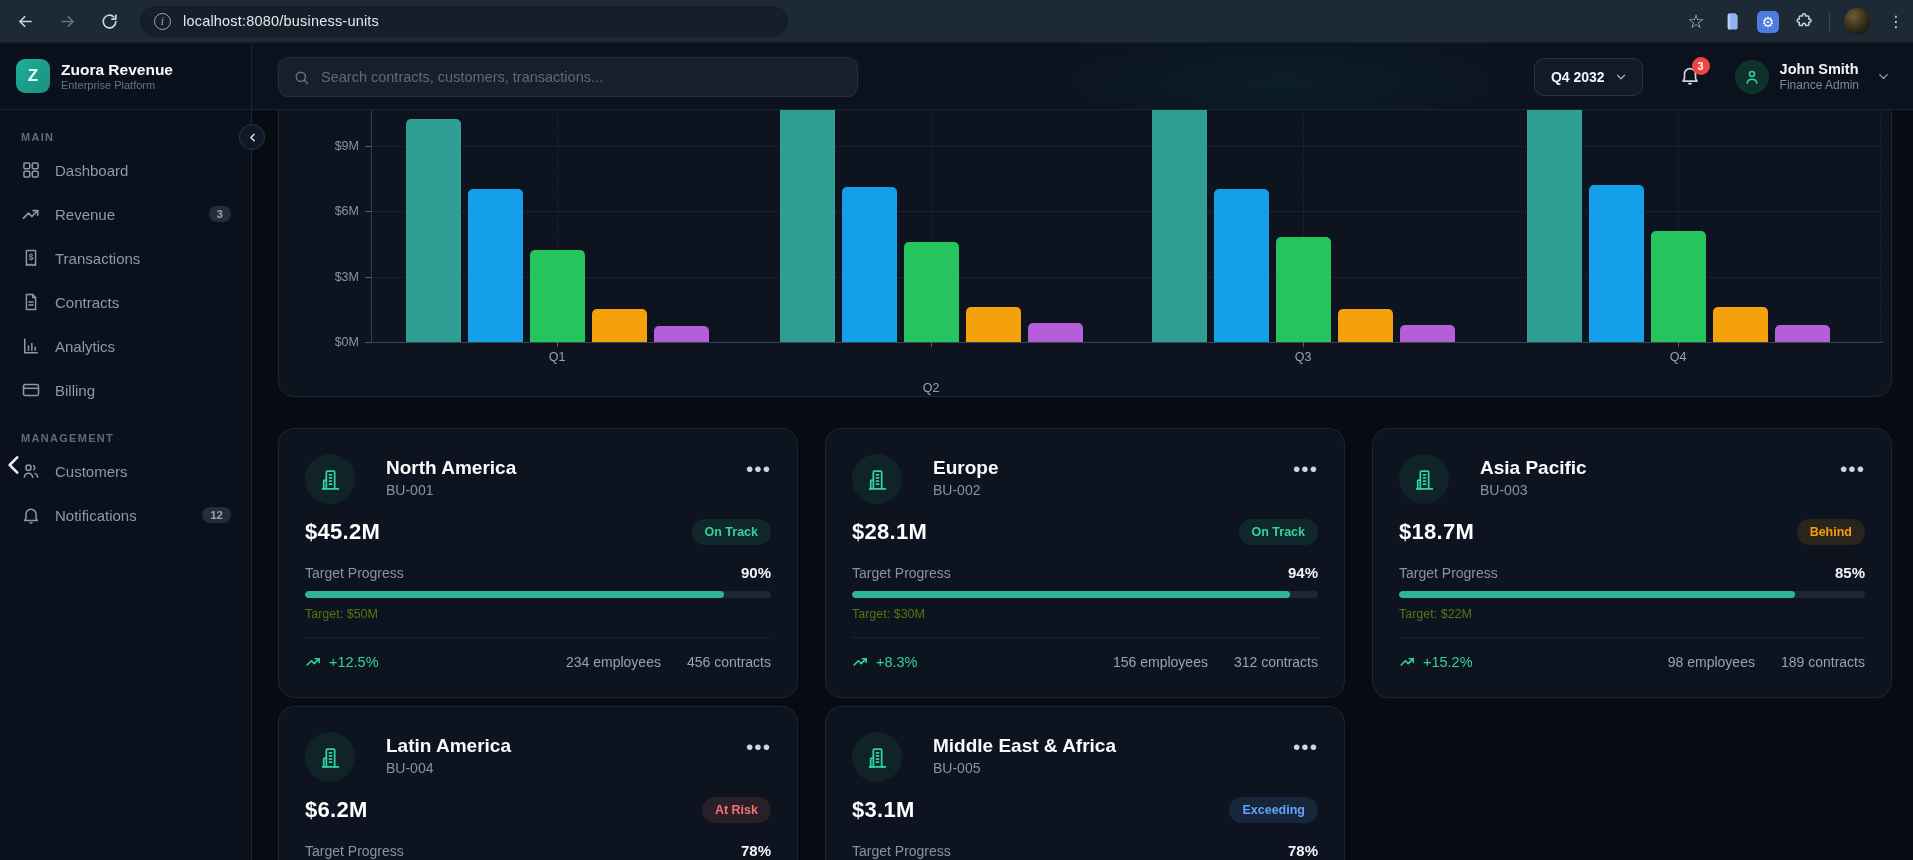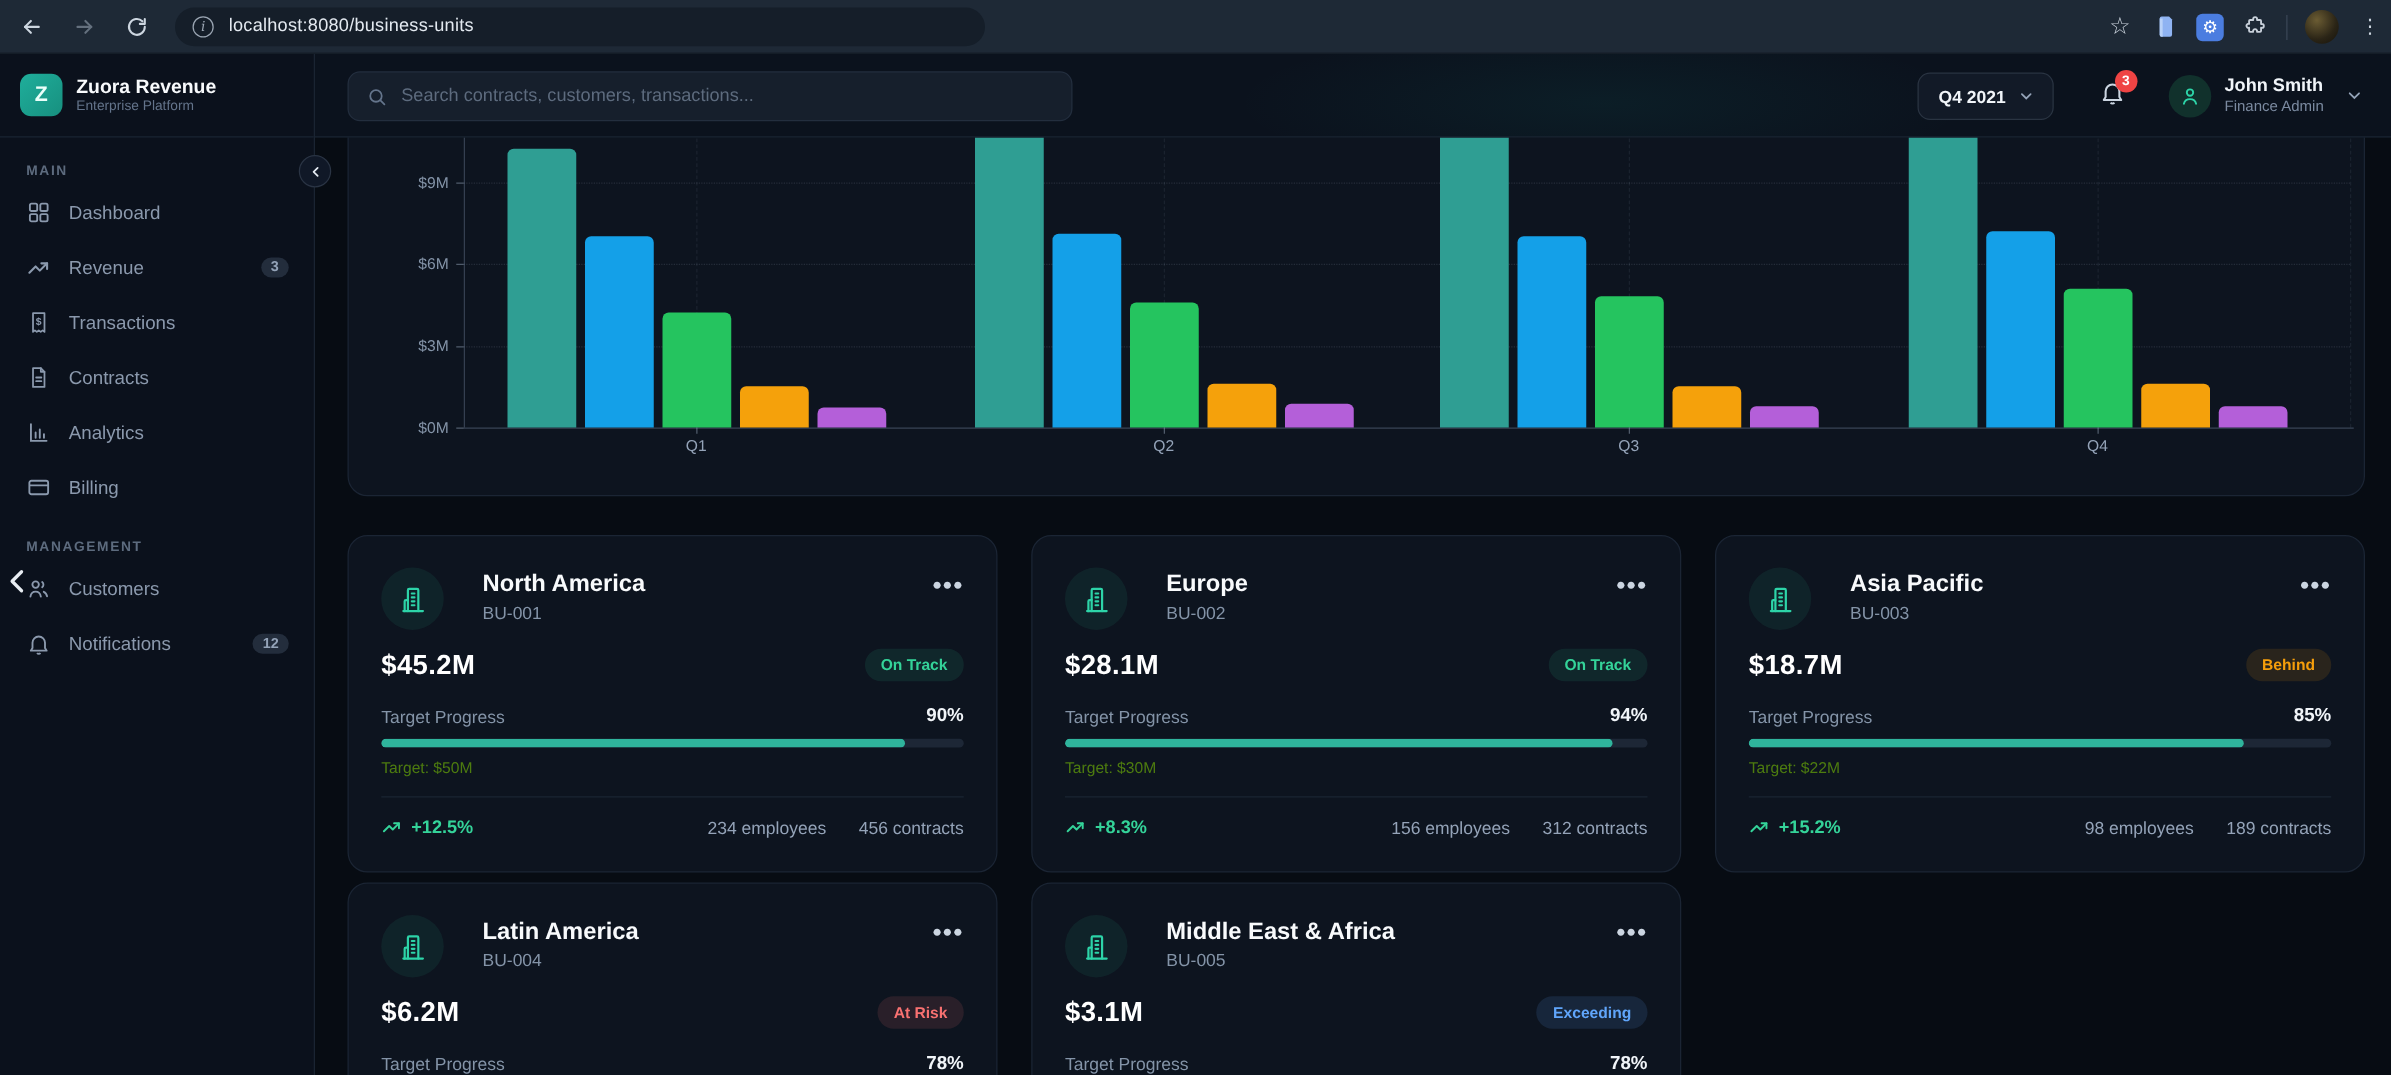--- a/index.html
+++ b/index.html
@@ -97,21 +97,21 @@
   .status-badge.at-risk { color:#f87171; background:rgba(248,113,113,.12); }
   .status-badge.exceeding { color:#60a5fa; background:rgba(96,165,250,.13); }
   .bu-prog-row { display:flex; align-items:center; margin-top:19px; }
   .bu-prog-label { color:#8494a8; font-size:14px; }
   .bu-prog-pct { margin-left:auto; color:#f1f5f9; font-size:15px; font-weight:bold; }
   .bu-track { margin-top:10px; height:7px; border-radius:4px; background:#1d2736; overflow:hidden; }
   .bu-fill { height:100%; border-radius:4px; background:#2fb49c; }
   .bu-target { color:#4d7c0f; font-size:12.5px; margin-top:9px; }
   .bu-divider { height:1px; background:#1a2433; margin-top:16px; }
   .bu-foot { display:flex; align-items:center; margin-top:15px; }
-  .bu-growth { color:#34d399; font-size:14.5px; font-weight:bold; display:flex; align-items:center; gap:7px; }
+  .bu-growth { color:#34d399; font-size:14.5px; font-weight:normal; display:flex; align-items:center; gap:7px; }
   .bu-growth svg { width:17px; height:17px; }
   .bu-meta { margin-left:auto; display:flex; gap:26px; color:#94a3b8; font-size:14px; }
 </style>
 </head>
 <body>
 
 <div class="stage">
 
   <div class="main-bg"></div>
 
@@ -141,21 +141,21 @@
         <div class="bar" style="left: 312.5px; width: 55px; top: 238px; height: 33px; background: rgb(245, 161, 11);"></div>
         <div class="bar" style="left: 374.5px; width: 55px; top: 255px; height: 16px; background: rgb(180, 95, 217);"></div>
         <div class="xtick" style="left: 278px;"></div>
         <div class="xlab" style="left: 278px;">Q1</div>
         <div class="bar" style="left: 500.5px; width: 55px; top: 26px; height: 245px; background: rgb(47, 158, 147);"></div>
         <div class="bar" style="left: 562.5px; width: 55px; top: 116px; height: 155px; background: rgb(20, 160, 232);"></div>
         <div class="bar" style="left: 624.5px; width: 55px; top: 171px; height: 100px; background: rgb(37, 196, 95);"></div>
         <div class="bar" style="left: 686.5px; width: 55px; top: 236px; height: 35px; background: rgb(245, 161, 11);"></div>
         <div class="bar" style="left: 748.5px; width: 55px; top: 252px; height: 19px; background: rgb(180, 95, 217);"></div>
         <div class="xtick" style="left: 652px;"></div>
-        <div class="xlab" style="left: 652px;">Q2</div>
+        <div class="xlab" style="left: 652px; margin-top: 31px;">Q2</div>
         <div class="bar" style="left: 872.5px; width: 55px; top: 31px; height: 240px; background: rgb(47, 158, 147);"></div>
         <div class="bar" style="left: 934.5px; width: 55px; top: 118px; height: 153px; background: rgb(20, 160, 232);"></div>
         <div class="bar" style="left: 996.5px; width: 55px; top: 166px; height: 105px; background: rgb(37, 196, 95);"></div>
         <div class="bar" style="left: 1058.5px; width: 55px; top: 238px; height: 33px; background: rgb(245, 161, 11);"></div>
         <div class="bar" style="left: 1120.5px; width: 55px; top: 254px; height: 17px; background: rgb(180, 95, 217);"></div>
         <div class="xtick" style="left: 1024px;"></div>
         <div class="xlab" style="left: 1024px;">Q3</div>
         <div class="bar" style="left: 1247.5px; width: 55px; top: 22px; height: 249px; background: rgb(47, 158, 147);"></div>
         <div class="bar" style="left: 1309.5px; width: 55px; top: 114px; height: 157px; background: rgb(20, 160, 232);"></div>
         <div class="bar" style="left: 1371.5px; width: 55px; top: 160px; height: 111px; background: rgb(37, 196, 95);"></div>
@@ -358,21 +358,21 @@
     <div class="glow"></div>
     <div class="search">
       <svg viewBox="0 0 24 24" fill="none" stroke="currentColor" stroke-width="2" stroke-linecap="round">
           <circle cx="11" cy="11" r="6.5"></circle>
           <path d="M16 16l4.5 4.5"></path>
         </svg>
       <input type="text" placeholder="Search contracts, customers, transactions..." style="">
     </div>
     <div class="hdr-right">
       <div class="period-btn">
-        <span>Q4 2021</span>
+        <span>Q4 2032</span>
         <svg viewBox="0 0 24 24" fill="none" stroke="currentColor" stroke-width="2.4" stroke-linecap="round">
             <path d="M6 9l6 6 6-6"></path>
           </svg>
       </div>
       <div class="bell-wrap">
         <svg viewBox="0 0 24 24" fill="none" stroke="currentColor" stroke-width="1.8" stroke-linejoin="round">
             <path d="M6 16v-5a6 6 0 1 1 12 0v5l1.6 2.6H4.4z"></path>
             <path d="M10.4 20.8a1.9 1.9 0 0 0 3.2 0"></path>
           </svg>
         <span class="bell-badge">3</span>

